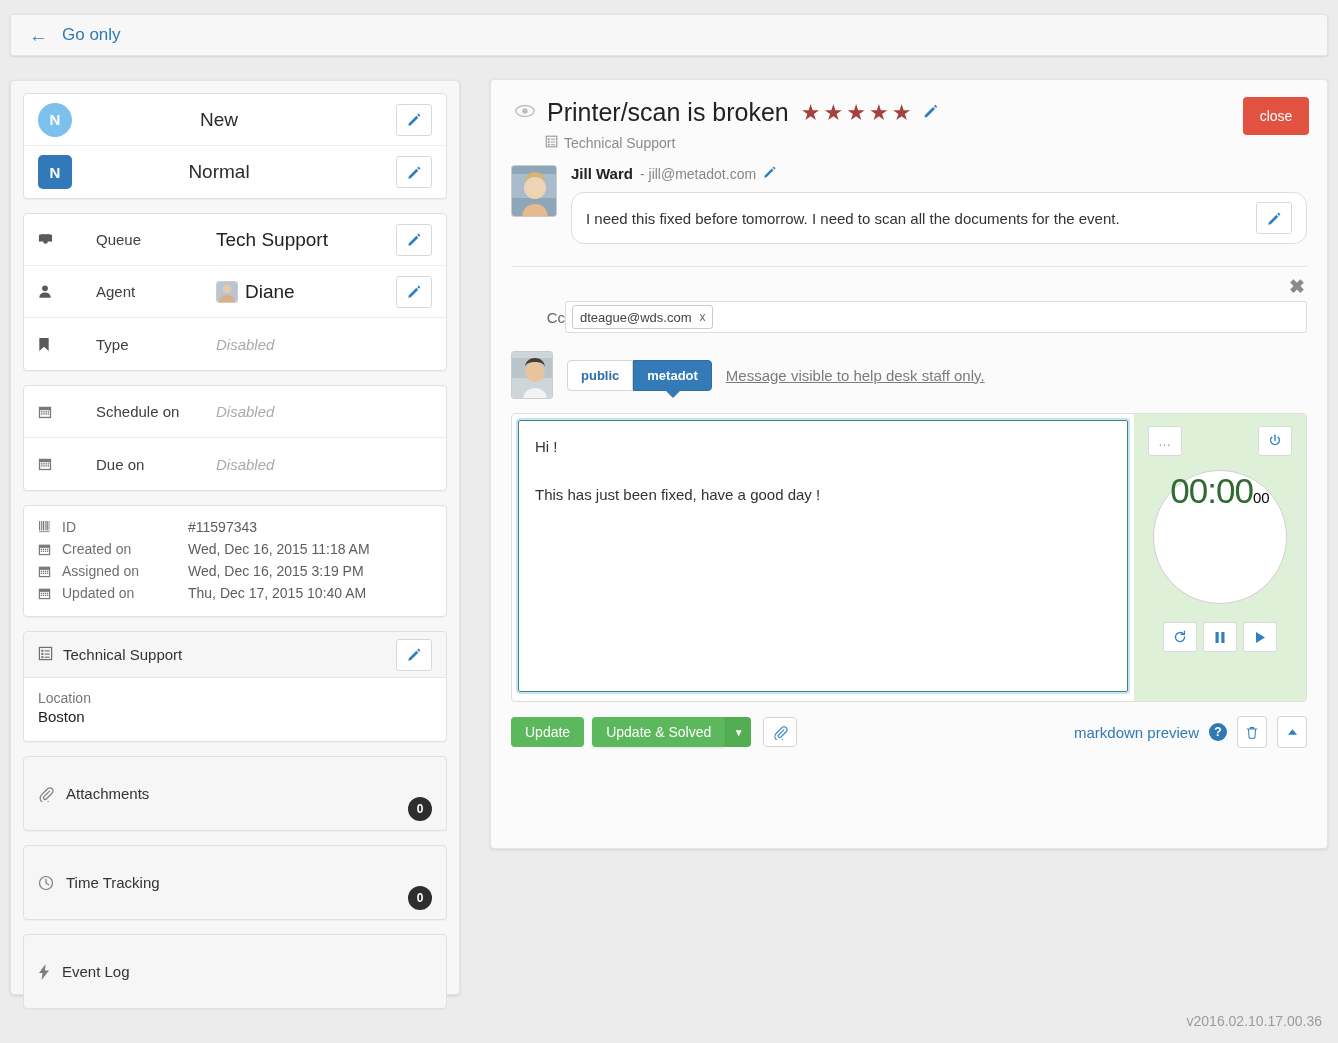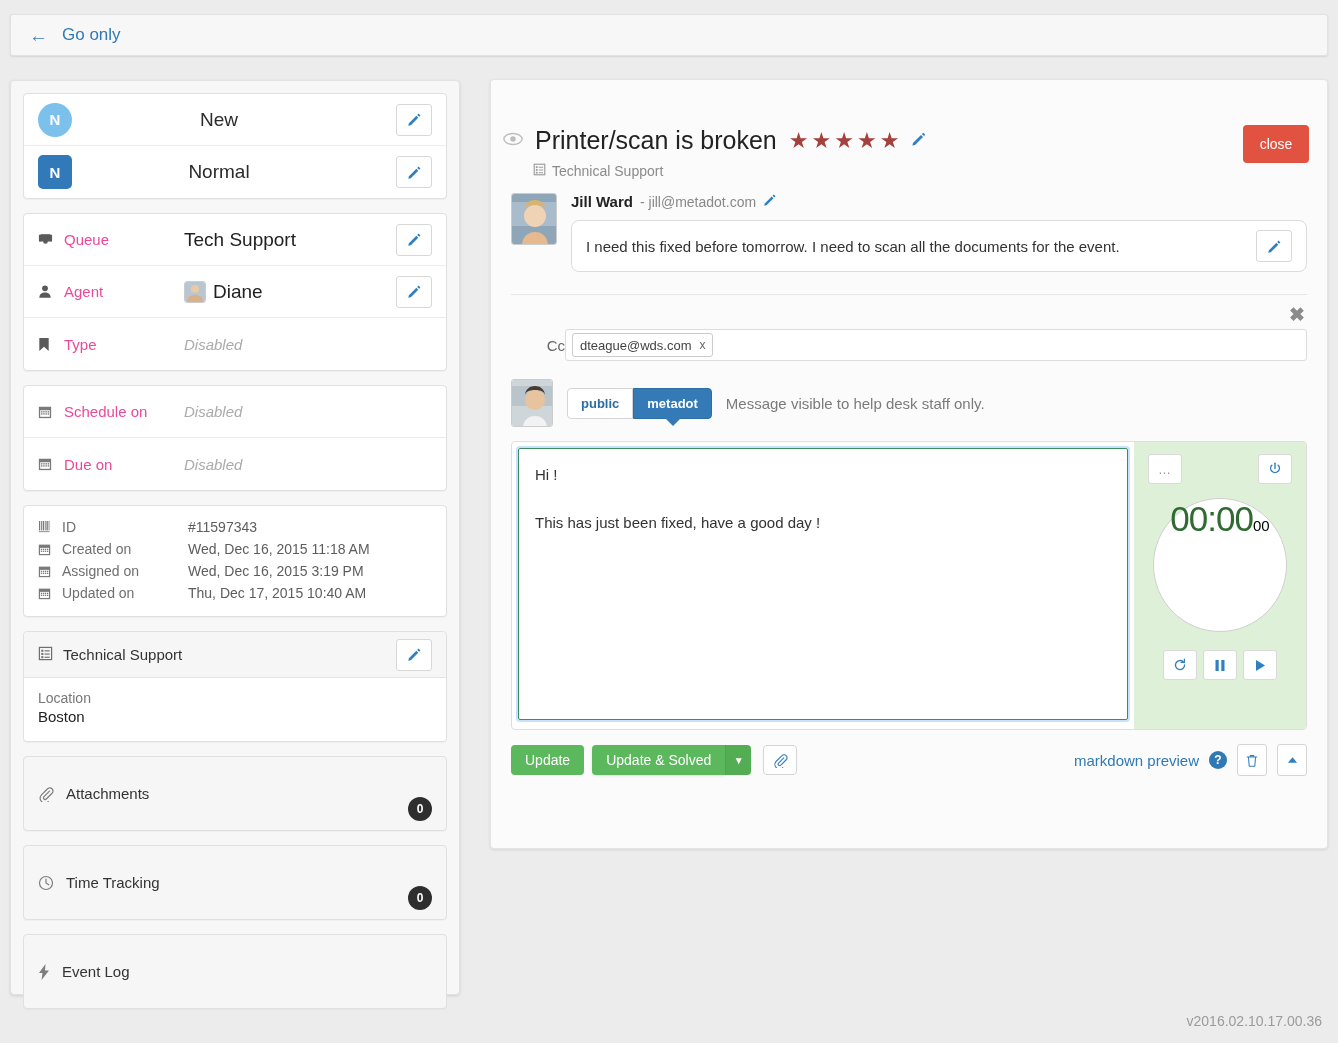--- a/index.html
+++ b/index.html
@@ -58,21 +58,21 @@
   }
   .status-label{ flex:1; text-align:center; font-size:19px; color:#2b2b2b; padding-right:30px;}
   .editbtn{
     width:36px;height:32px;border:1px solid #d8d8d8;border-radius:3px;background:#fff;
     display:flex;align-items:center;justify-content:center;cursor:pointer;
   }
   .editbtn svg{ display:block; }
 
   
   .field-icon{ width:26px; color:#5a5a5a; display:flex; align-items:center; }
-  .field-label{ width:120px; color:#ec4899; font-size:15px; }
+  .field-label{ width:120px; color:#404040; font-size:15px;margin-left:32px; }
   .field-value{ flex:1; font-size:19px; color:#222; display:flex; align-items:center; gap:7px;}
   .disabled-val{ color:#aaa; font-style:italic; font-size:15px; flex:1; }
   .mini-av{ width:22px;height:22px;border-radius:3px;border:1px solid #ccc;overflow:hidden;display:block; }
 
   
   .meta{ padding:10px 14px 12px 14px; }
   .meta-row{ display:flex; align-items:center; height:22px; }
   .meta-ico{ width:24px; color:#7a7a7a; font-size:12px; display:flex; align-items:center;}
   .meta-key{ width:126px; color:#6f6f6f; font-size:14px; }
   .meta-val{ color:#5d5d5d; font-size:14px; }
@@ -96,42 +96,42 @@
   }
   .acc .t{ font-size:15px; color:#333; }
   .acc .badge{
     position:absolute; right:14px; bottom:9px;
     width:24px;height:24px;border-radius:50%;background:#2e2e2e;color:#fff;
     font-size:12px;font-weight:bold;display:flex;align-items:center;justify-content:center;
   }
   .acc .ico{ color:#777; display:flex; align-items:center; }
 
   
-  .tk-head{ padding:18px 20px 0 12px; position:relative;margin-top:28px; }
+  .tk-head{ padding:18px 20px 0 24px; position:relative; }
   .tk-title-row{ display:flex; align-items:center; gap:12px; }
   .eye{ color:#b9b9b9; }
   .tk-title{ font-size:25px; color:#222; font-weight:normal; }
   .stars{ display:flex; gap:3px; }
   .star{ font-size:22px; line-height:1; }
   .tk-sub{ display:flex; align-items:center; gap:6px; margin:8px 0 0 30px; color:#8b8b8b; font-size:14px; }
   .close-btn{
     position:absolute; right:18px; top:17px;
     background:#e15241; color:#fff; border:none; border-radius:4px;
     width:66px; height:38px; font-size:14px; cursor:pointer;
   }
 
   
   .msg-wrap{ padding:14px 20px 0 20px; display:flex; gap:14px; }
   .ph-av{ width:46px;height:52px;border:1px solid #ccc;border-radius:3px;overflow:hidden;flex:none; }
   .msg-right{ flex:1; }
   .msg-author{ display:flex; align-items:center; gap:7px; font-size:15px; }
   .msg-author b{ color:#222; }
   .msg-email{ color:#888; font-size:14px;text-align:center; }
   .msg-box{
-    margin-top:10px; background:#fff; border:1px solid #dcdcdc; border-radius:8px;
+    margin-top:10px; background:#fff; border:1px solid #dcdcdc; border-radius:13px;
     min-height:52px; display:flex; align-items:center; padding:0 14px; gap:10px;
   }
   .msg-text{ flex:1; font-size:15px; color:#333; }
 
   .divider{ height:1px; background:#e6e6e6; margin:22px 20px 0 20px; }
 
   
   .reply{ padding:4px 20px 16px 20px; position:relative; }
   .x-close{ position:absolute; right:22px; top:8px; color:#8b8b8b; font-size:19px; font-weight:bold; cursor:pointer; }
   .cc-row{ display:flex; align-items:center; margin-top:30px; }
@@ -151,21 +151,21 @@
   .tab{
     height:31px; padding:0 13px; display:flex; align-items:center;
     font-size:13px; font-weight:bold; border:1px solid #d5d5d5; cursor:pointer;
   }
   .tab.first{ border-radius:4px 0 0 4px; background:#fff; color:#2a6ea8; }
   .tab.active{ background:#337ab7; color:#fff; border-color:#2d6ea3; border-radius:0 4px 4px 0; position:relative; }
   .tab.active:after{
     content:""; position:absolute; left:50%; bottom:-8px; transform:translateX(-50%);
     border-left:8px solid transparent; border-right:8px solid transparent; border-top:8px solid #337ab7;
   }
-  .tabs-note{ color:#7b7b7b; font-size:15px; }
+  .tabs-note{ color:#7b7b7b; font-size:15px;text-decoration:underline; }
 
   
   .composer-outer{
     margin-top:14px; border:1px solid #dedede; border-radius:4px; background:#fff;
     display:flex; overflow:hidden;
   }
   .composer-left{ flex:1; padding:6px; }
   .ta{
     width:100%; height:272px; border:1px solid #3d8b5f; border-radius:2px;
     outline:2px solid rgba(130,190,255,.45);

